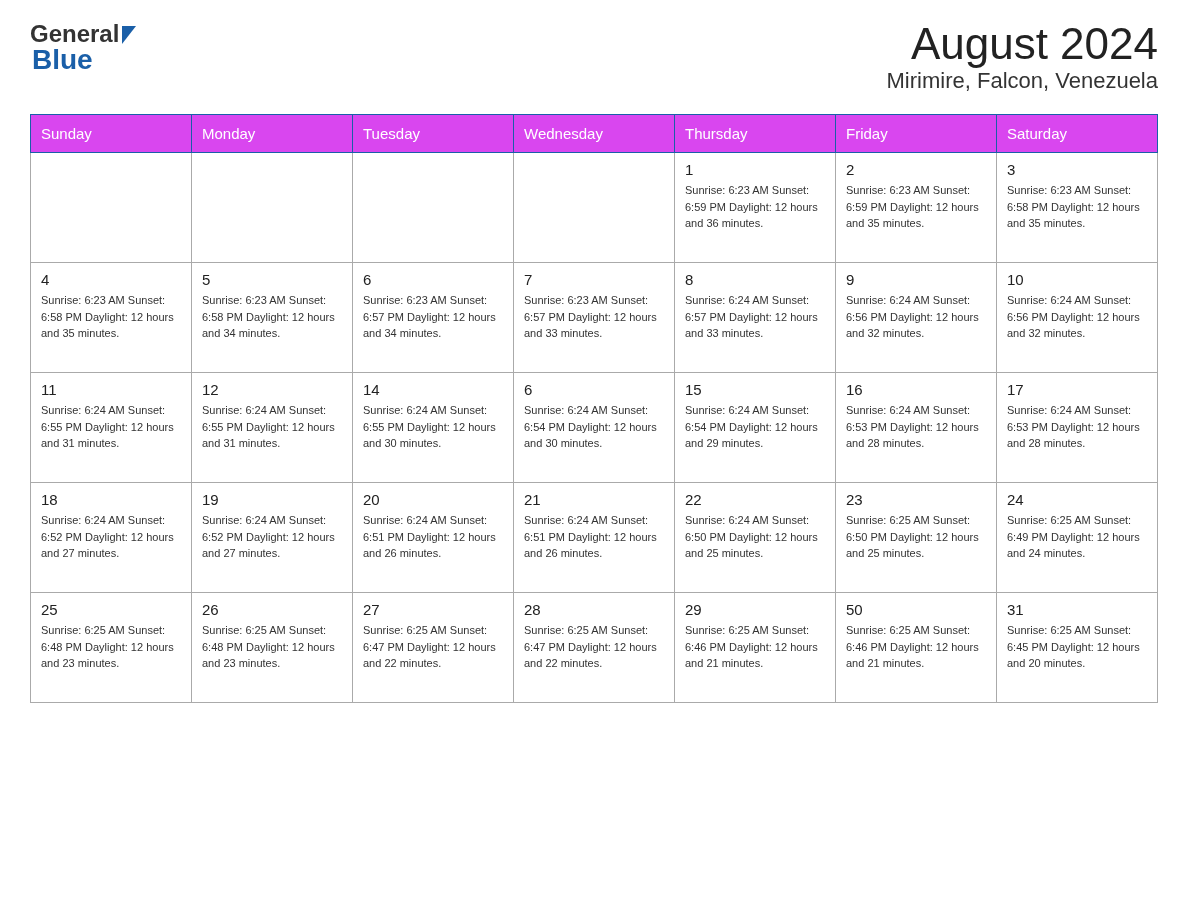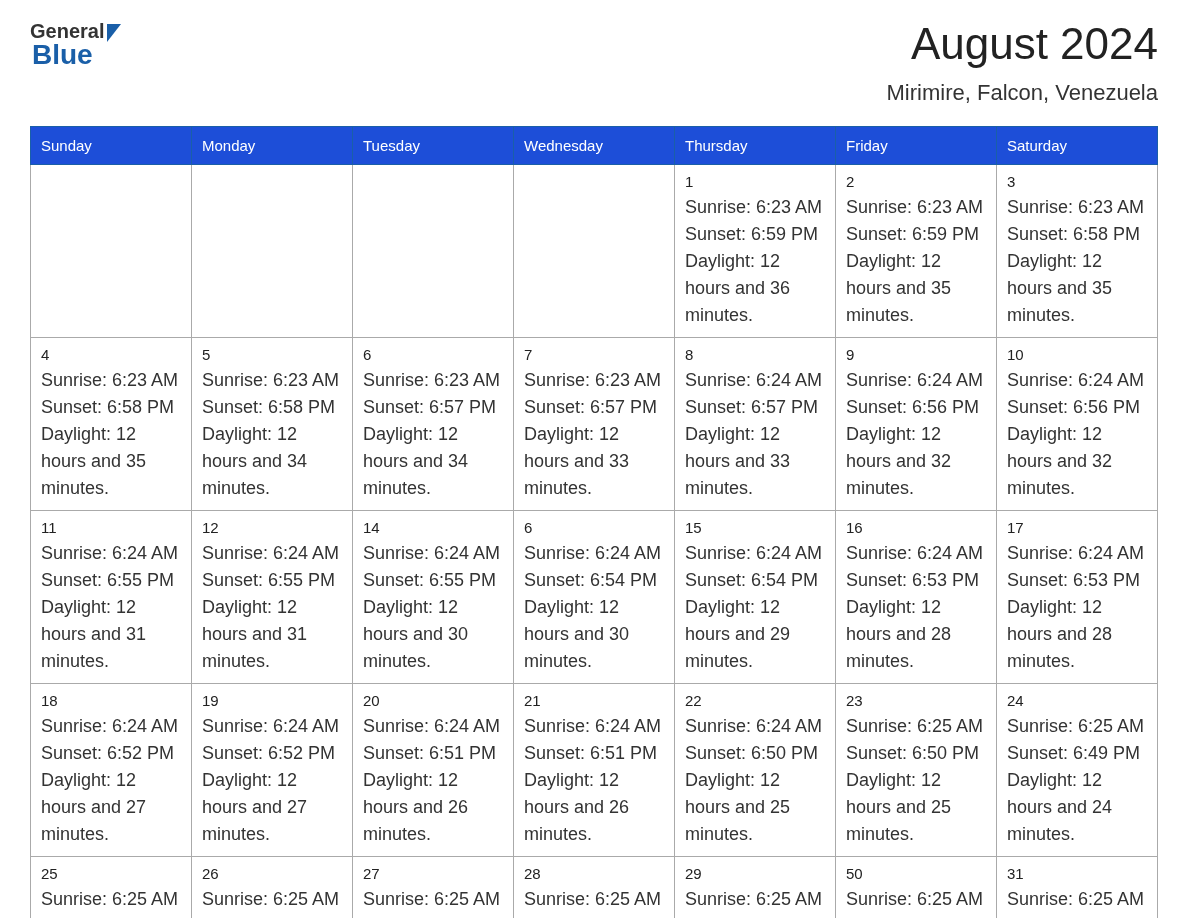--- a/index.html
+++ b/index.html
@@ -22,29 +22,29 @@
     .title-block h1 {
       font-size: 44px;
       font-weight: normal;
       color: #222;
       line-height: 1.1;
     }
     .title-block h2 {
       font-size: 22px;
       font-weight: normal;
       color: #333;
-      margin-top: 12px;
+      margin-top: 0;
     }
     .calendar {
       width: 100%;
       border-collapse: collapse;
       border: 1px solid #aaa;
     }
     .calendar th {
-      background-color: #1d4ed8;
+      background-color: #d946ef;
       color: #ffffff;
       text-align: left;
       padding: 10px 10px;
       font-size: 15px;
       font-weight: normal;
       border: 1px solid #1a5fa8;
     }
     .calendar td {
       border: 1px solid #aaa;
       vertical-align: top;
@@ -54,21 +54,21 @@
       height: 110px;
     }
     .day-number {
       font-size: 15px;
       color: #222;
       font-weight: normal;
       display: block;
       margin-bottom: 4px;
     }
     .day-info {
-      font-size: 18px;
+      font-size: 11px;
       color: #333;
       line-height: 1.5;
     }
     .empty-cell {
       background: #fff;
     }
     .logo-container {
       display: flex;
       flex-direction: column;
     }
@@ -86,21 +86,21 @@
       margin-left: 3px;
       margin-top: 2px;
     }
   </style>
 </head>
 <body>
 
 <div class="header">
   <div class="logo-container">
     <div class="logo-line1">
-      <span style="font-size:20px;font-weight:bold;color:#333;">General</span>
+      <span style="font-size:24px;font-weight:bold;color:#333;">General</span>
       <span class="logo-triangle"></span>
     </div>
     <span style="font-size:28px;font-weight:bold;color:#1a5fa8;margin-top:-4px;padding-left:2px;">Blue</span>
   </div>
   <div class="title-block">
     <h1>August 2024</h1>
     <h2>Mirimire, Falcon, Venezuela</h2>
   </div>
 </div>
 

